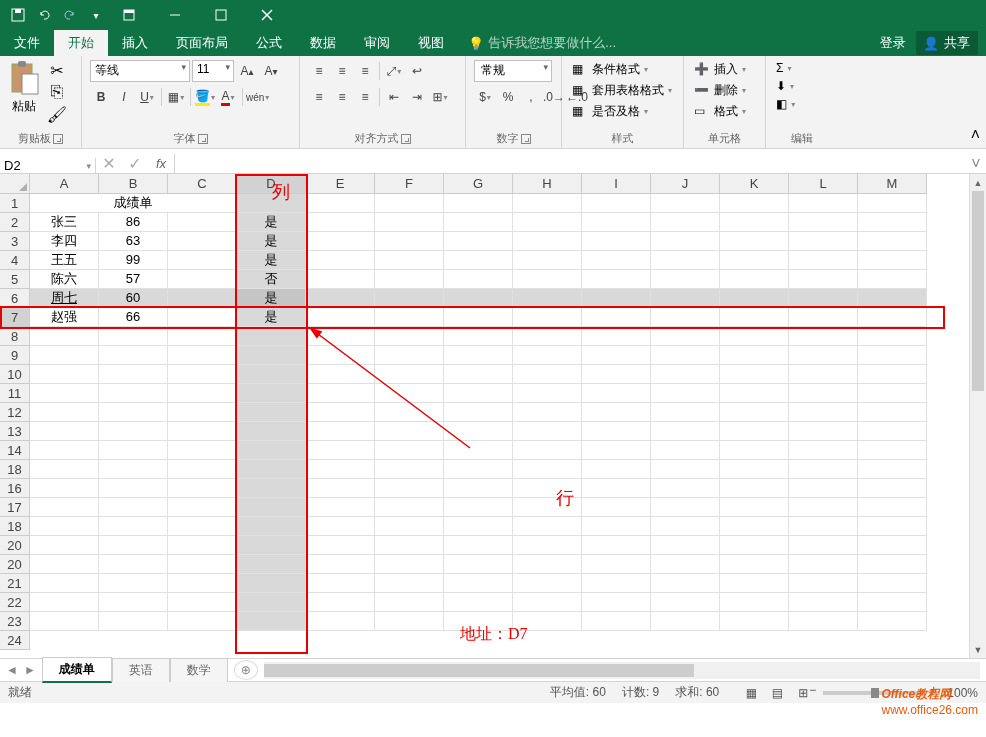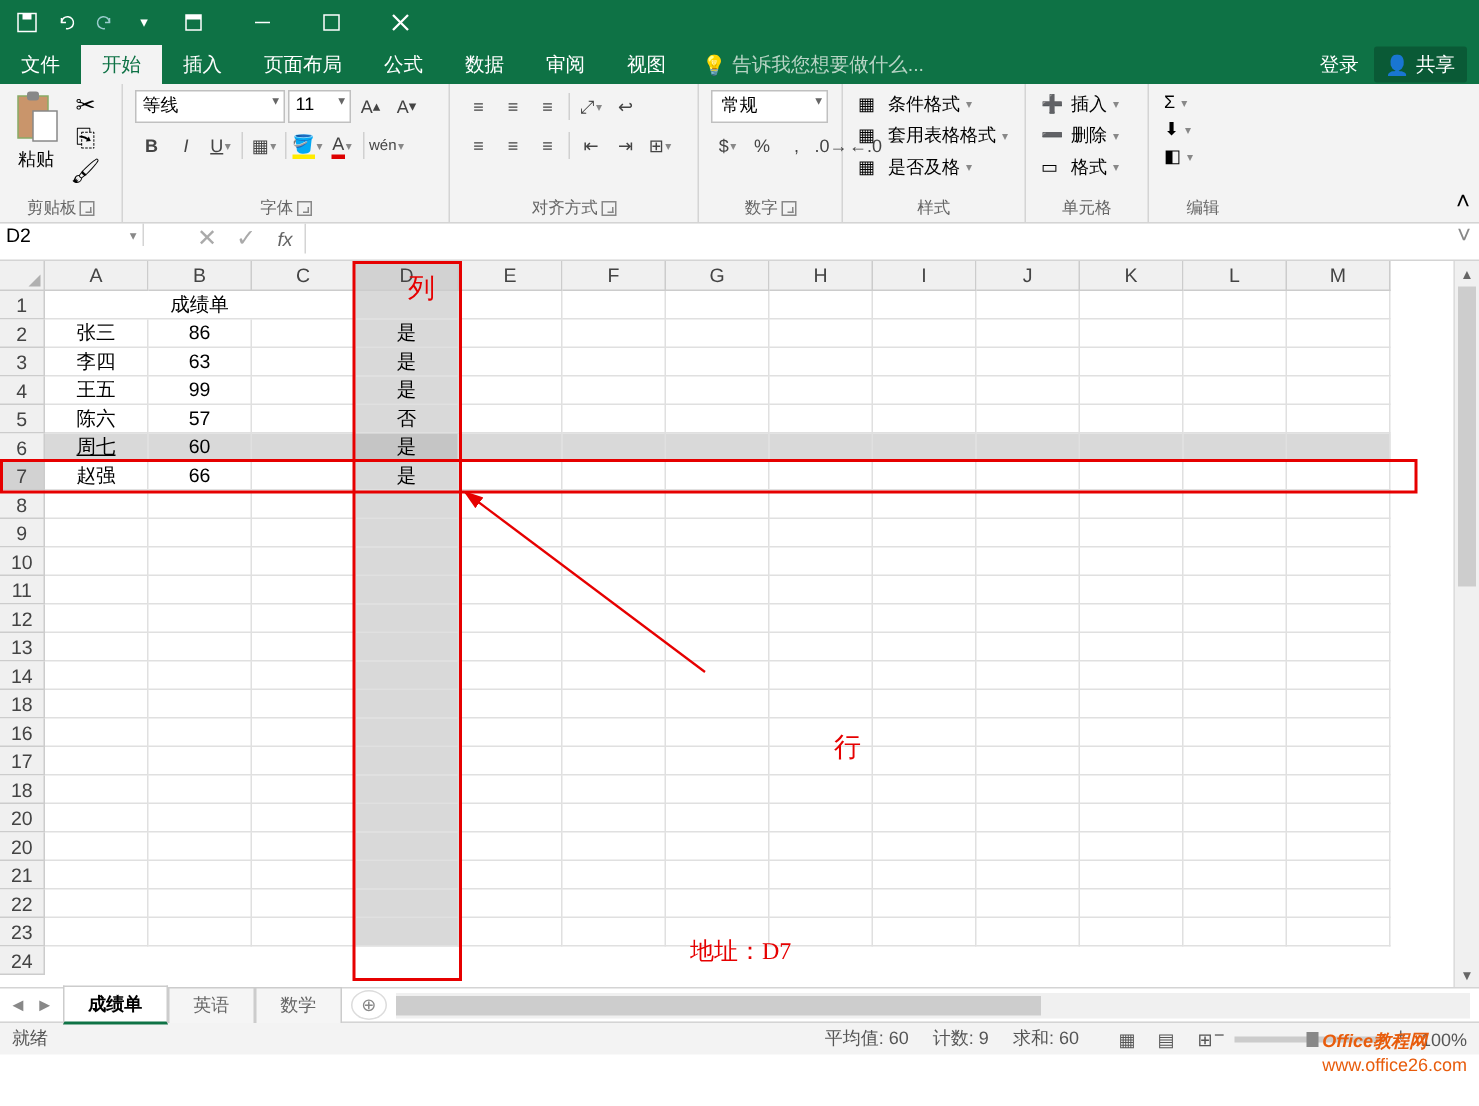--- a/index.html
+++ b/index.html
@@ -47,21 +47,21 @@
 
 .num-fmt { border: 1px solid #c0c0c0; background: #fff; padding: 1px 18px 1px 6px; font-size: 12px; height: 22px; width: 78px; position: relative; }
 .num-fmt::after { content: "▾"; position: absolute; right: 3px; font-size: 9px; color: #666; }
 
 .style-item, .cell-item, .edit-item { display: flex; align-items: center; gap: 4px; font-size: 12px; cursor: pointer; padding: 1px 2px; }
 .style-col, .cell-col, .edit-col { display: flex; flex-direction: column; gap: 2px; }
 .mini-icon { width: 16px; height: 16px; display: inline-block; }
 .dd-arrow::after { content: " ▾"; font-size: 8px; color: #888; }
 
 
-.formula-bar { height: 25px; display: flex; align-items: flex-start; border-bottom: 1px solid #d4d4d4; gap: 29px; }
+.formula-bar { height: 25px; display: flex; align-items: flex-end; border-bottom: 1px solid #d4d4d4; }
 .name-box { width: 96px; border-right: 1px solid #d4d4d4; display: flex; align-items: center; padding: 0 4px; font-size: 13px; position: relative; }
 .name-box::after { content: "▾"; position: absolute; right: 4px; font-size: 9px; color: #888; }
 .fb-btns { display: flex; align-items: center; border-right: 1px solid #d4d4d4; }
 .fb-btn { width: 26px; display: flex; align-items: center; justify-content: center; color: #aaa; cursor: pointer; }
 .fx { font-style: italic; font-size: 13px; color: #666; }
 .fb-input { flex: 1; padding: 0 6px; }
 .fb-expand { width: 20px; display: flex; align-items: center; justify-content: center; cursor: pointer; color: #888; }
 
 
 .annot { position: absolute; color: #e60000; font-size: 18px; font-family: SimSun, serif; z-index: 50; }

